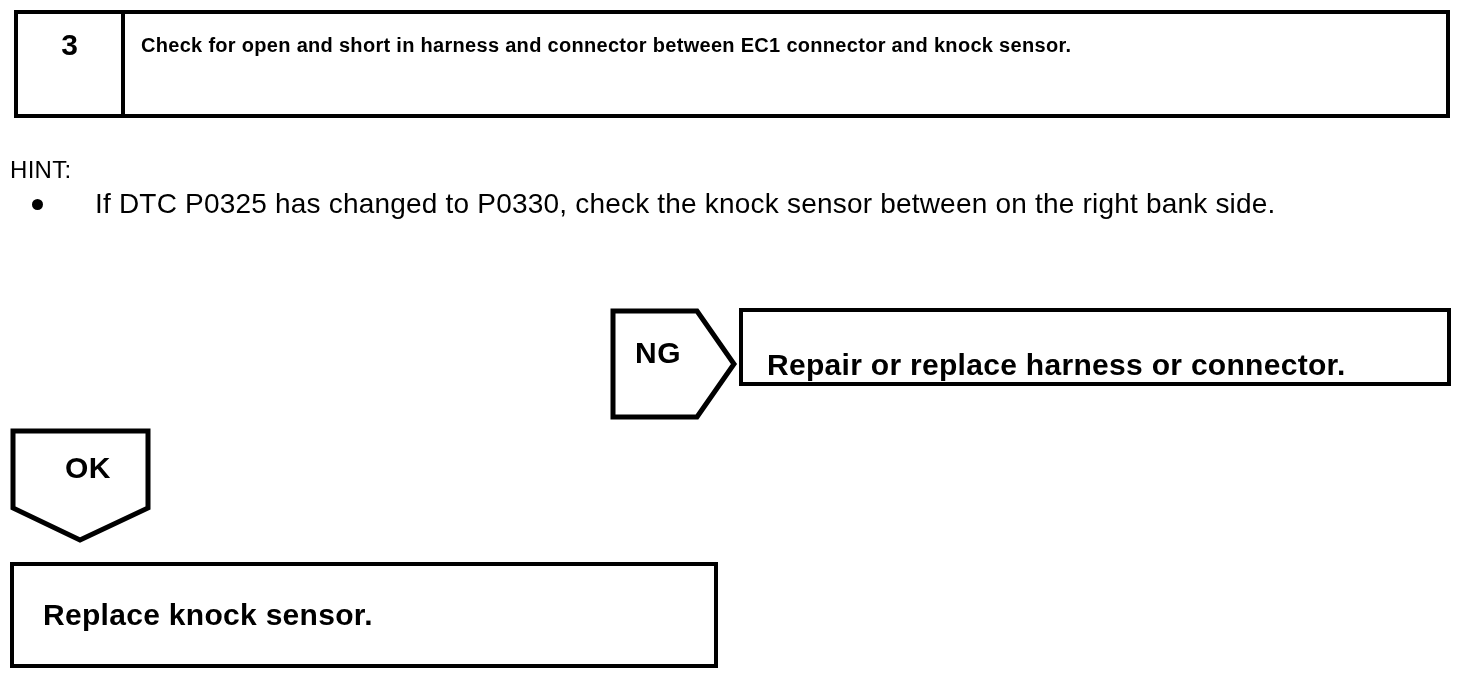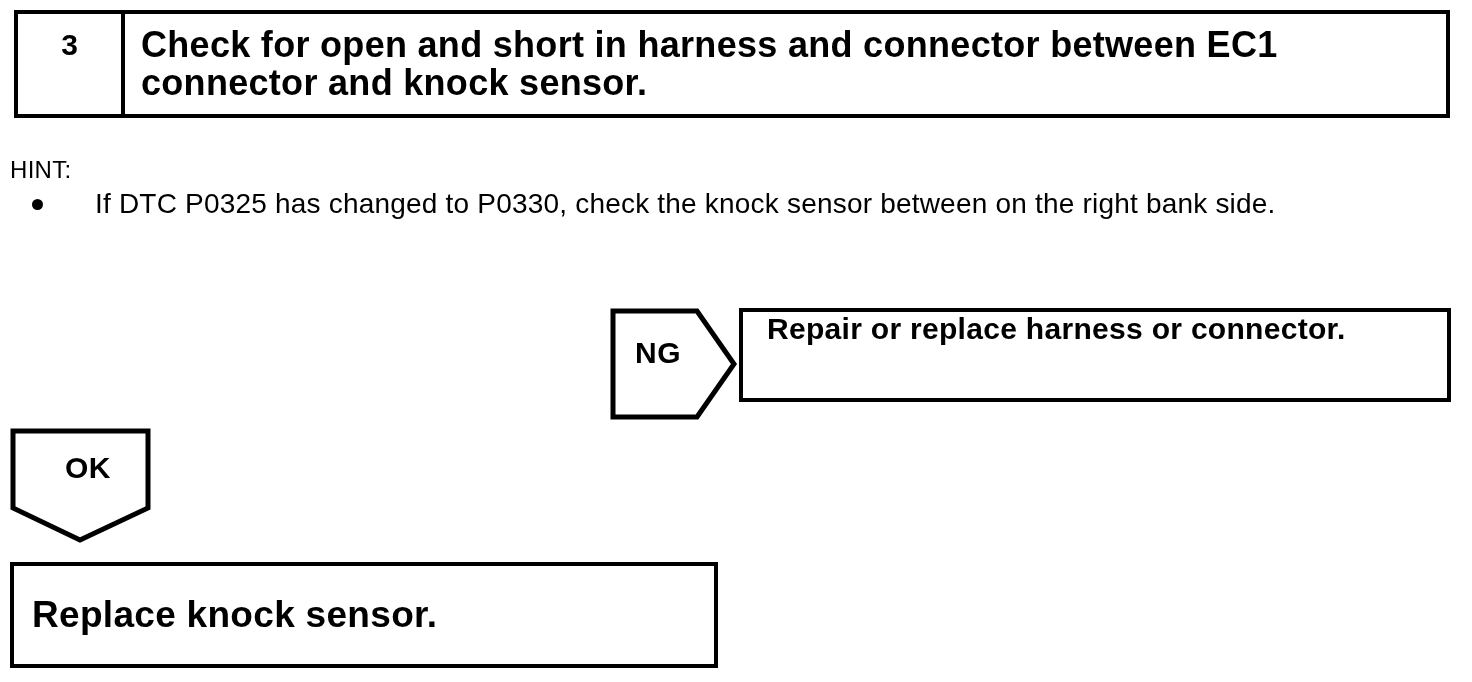--- a/index.html
+++ b/index.html
@@ -35,21 +35,21 @@
     box-sizing: border-box;
     display: flex;
     justify-content: center;
     padding-top: 14px;
     font-size: 30px;
     font-weight: bold;
   }
   .step-instruction-cell {
     flex: 1;
     padding: 12px 58px 0 16px;
-    font-size: 36px;
+    font-size: 20px;
     font-weight: bold;
     line-height: 38px;
     letter-spacing: 0.3px;
   }
 
   
   .hint-label {
     position: absolute;
     left: 10px;
     top: 146px;
@@ -98,47 +98,47 @@
   }
 
   .ng-shape  { left: 610px; top: 308px; }
   .ng-label  { left: 610px; top: 308px; width: 96px; height: 90px; }
 
   .ng-action-box {
     position: absolute;
     left: 739px;
     top: 308px;
     width: 712px;
-    height: 94px;
+    height: 78px;
     border: 4px solid #000;
     box-sizing: border-box;
     display: flex;
-    align-items: flex-start;
+    align-items: flex-end;
     padding-left: 24px;
     font-size: 30px;
     font-weight: bold;
     letter-spacing: 0.3px;
     background: #fff;
   }
 
   .ok-shape { left: 10px; top: 428px; }
   .ok-label { left: 10px; top: 428px; width: 140px; height: 80px; padding-left: 8px; }
 
   .ok-action-box {
     position: absolute;
     left: 10px;
     top: 562px;
     width: 708px;
     height: 106px;
     border: 4px solid #000;
     box-sizing: border-box;
     display: flex;
     align-items: center;
-    padding-left: 18px;
-    font-size: 37px;
+    padding-left: 29px;
+    font-size: 30px;
     font-weight: bold;
     letter-spacing: 0.3px;
     background: #fff;
   }
 </style>
 </head>
 <body>
 
 <div id="page">
 

